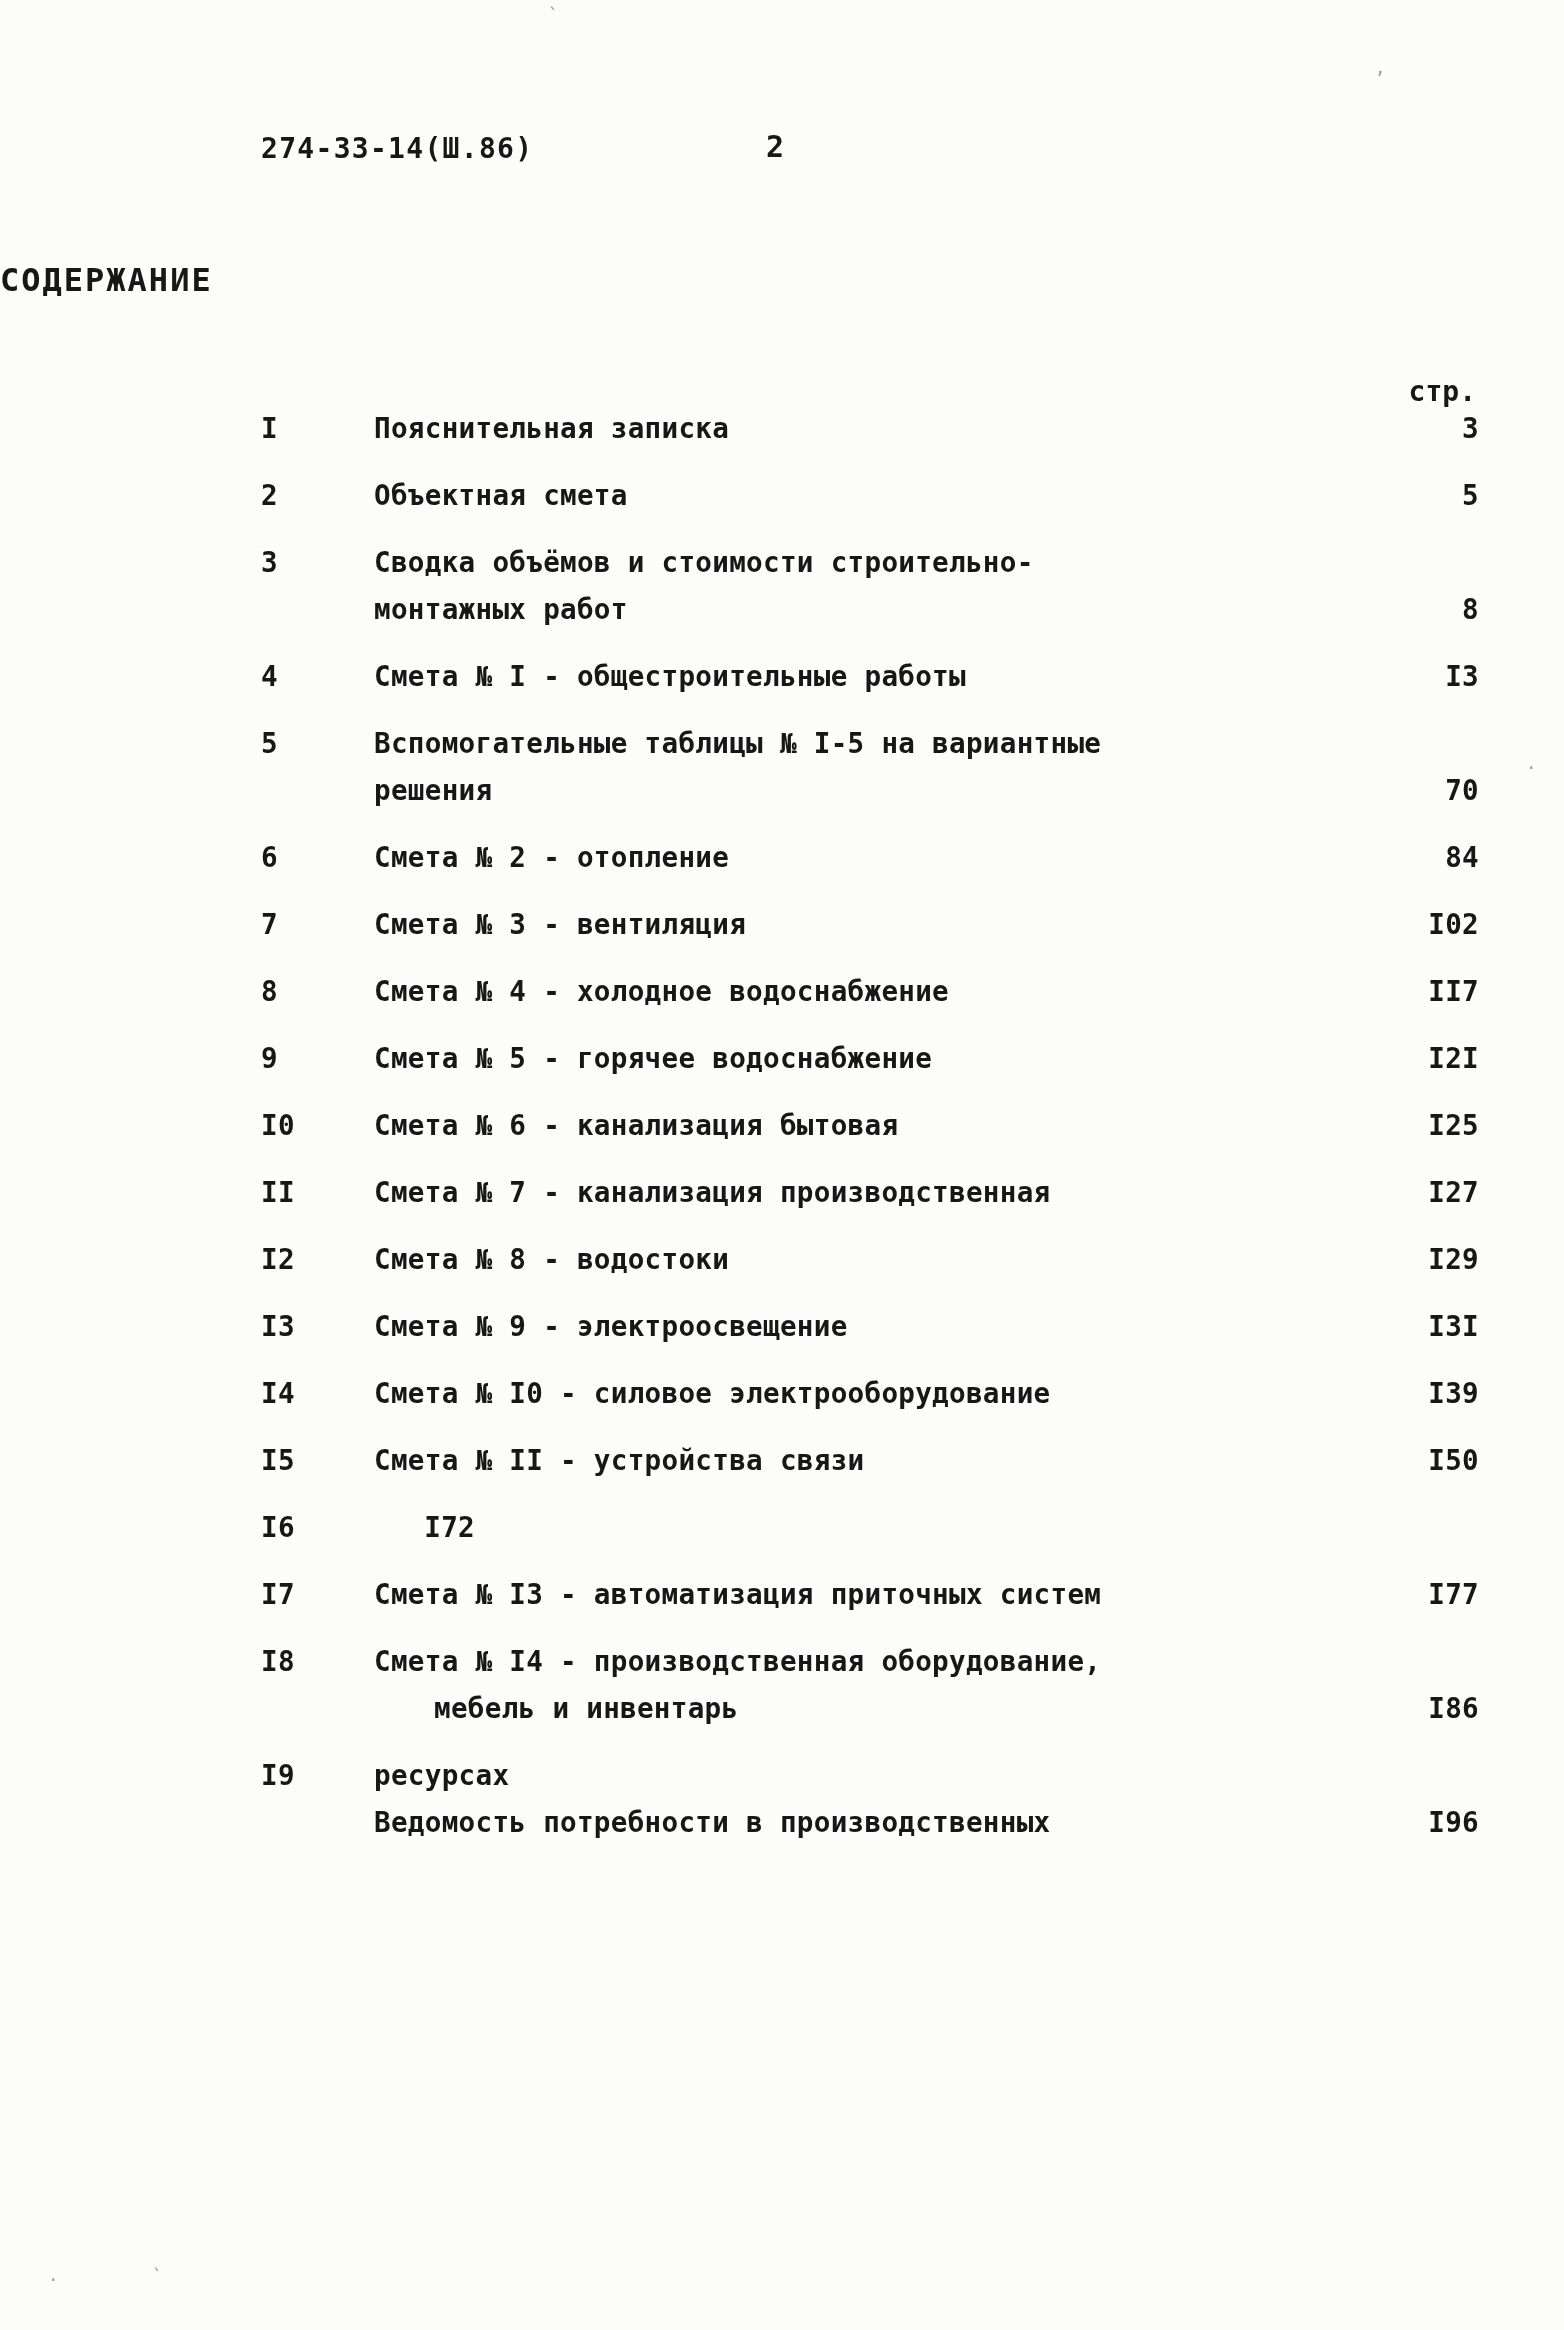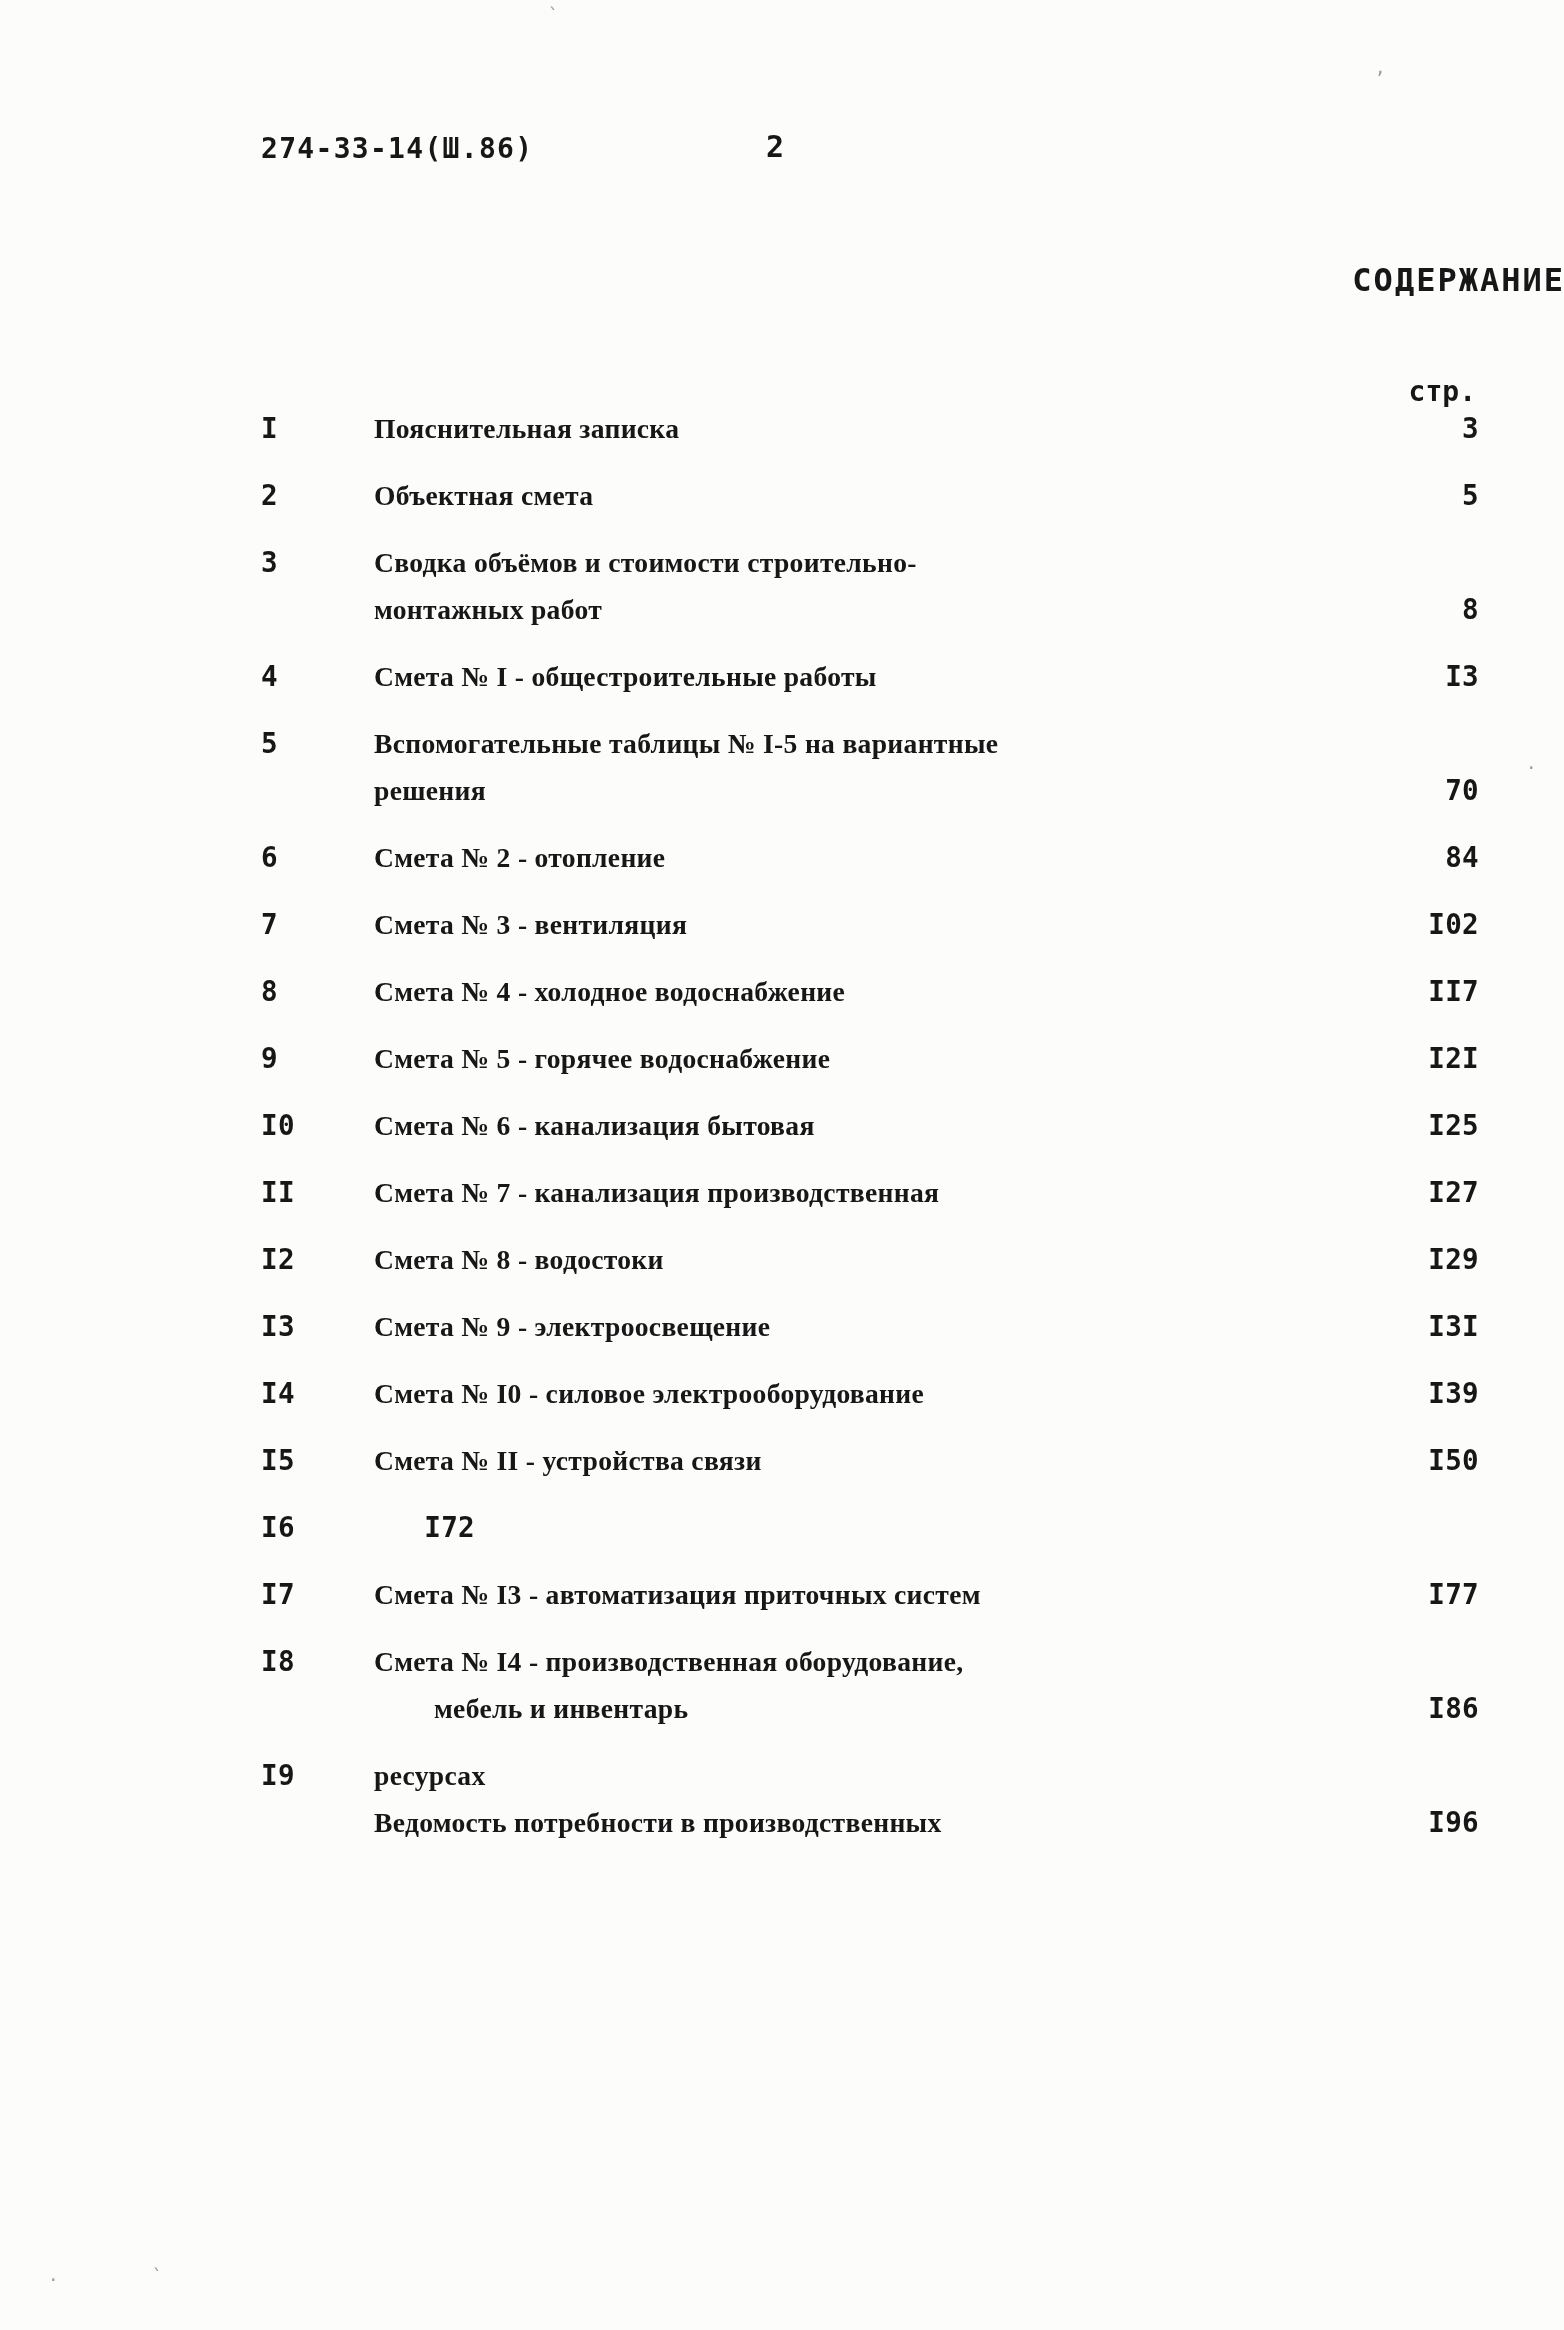--- a/index.html
+++ b/index.html
@@ -30,21 +30,21 @@
     position: absolute;
     left: 766px;
     top: 129px;
     font-size: 30px;
   }
   .page-title {
     position: absolute;
     left: 0;
     top: 261px;
     width: 100%;
-    text-align: right;
+    text-align: left;
     font-size: 32px;
     letter-spacing: 2px;
   }
   .str-label {
     position: absolute;
     top: 335px;
     right: 89px;
     font-size: 28px;
     margin-top: 40px;
   }
@@ -62,21 +62,20 @@
     margin-bottom: 20px;
   }
   .num {
     flex: none;
     width: 113px;
     align-self: flex-start;
   }
   .txt {
     flex: 1;
     min-width: 0;
-    font-family: Liberation Serif, serif;
   }
   .txt .line {
     white-space: nowrap;
   }
   .txt .line.ind {
     padding-left: 60px;
   }
   .pg {
     flex: none;
     width: 101px;

